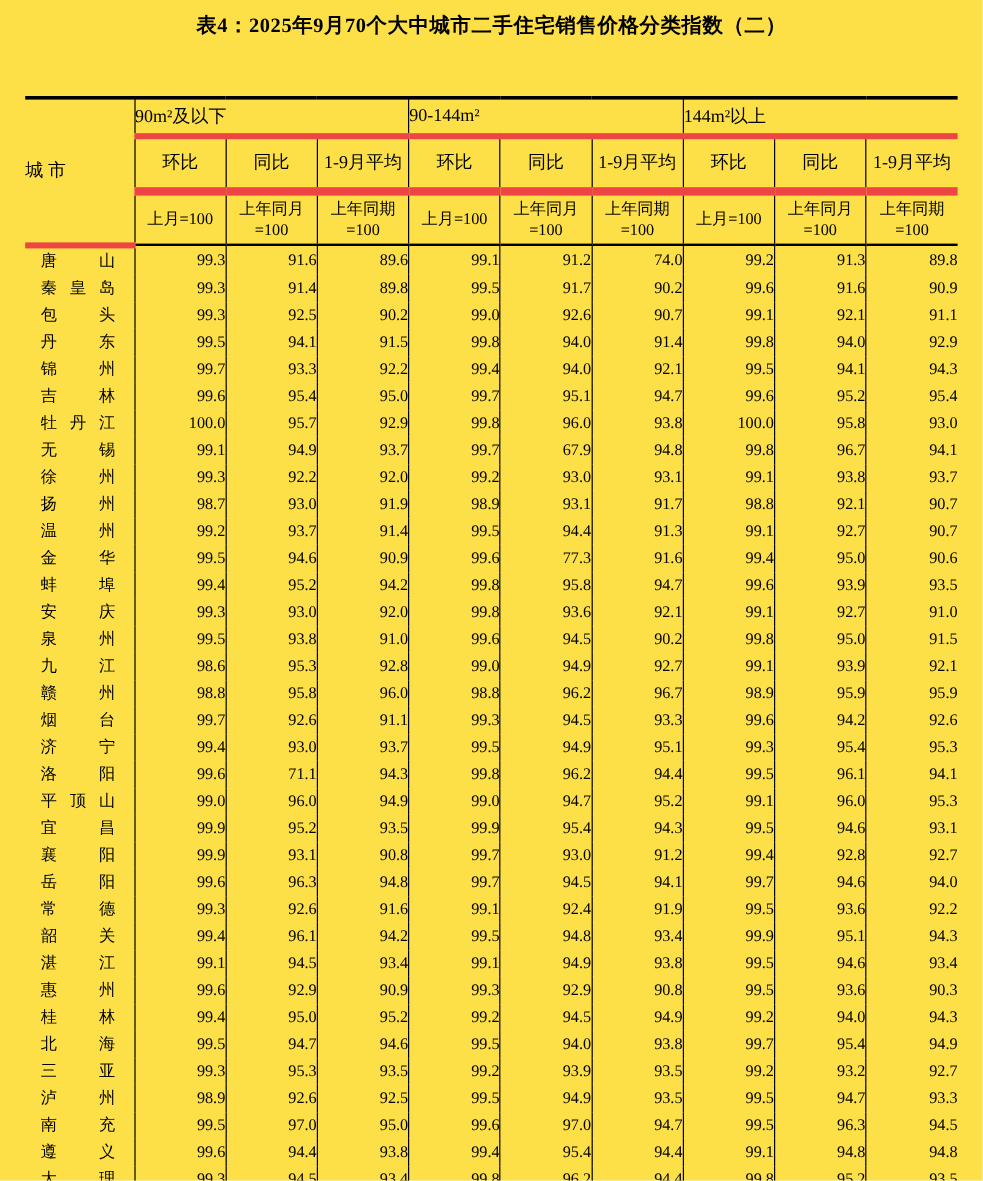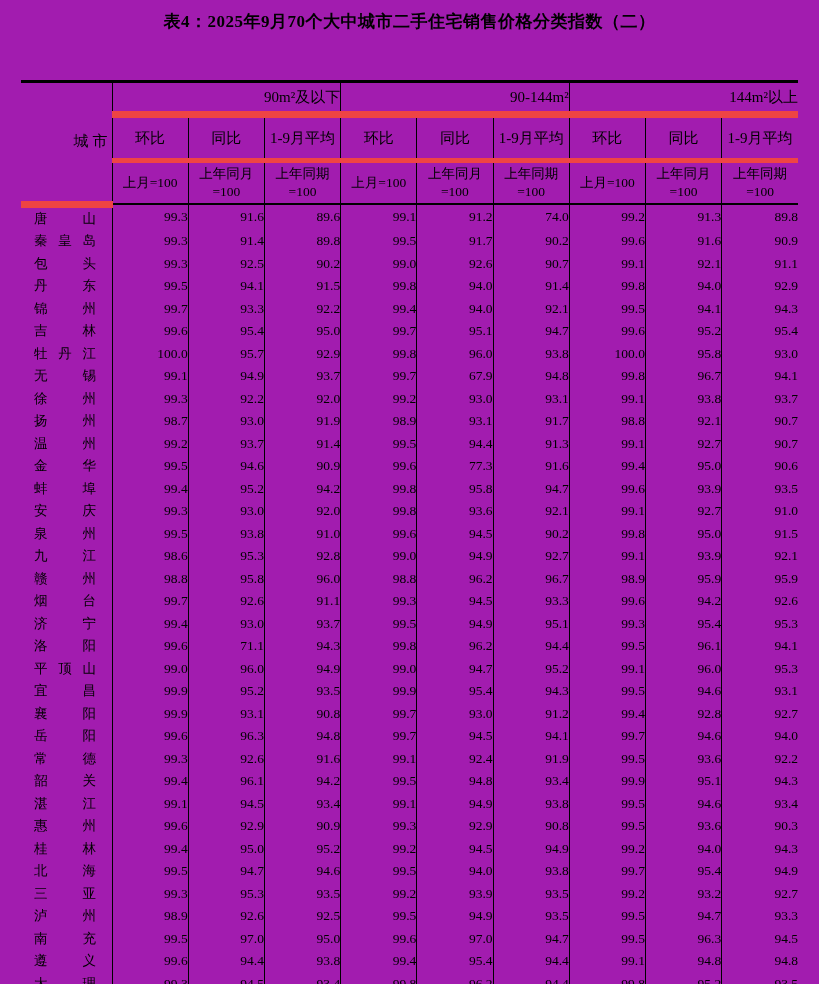--- a/index.html
+++ b/index.html
@@ -6,21 +6,21 @@
     margin: 0;
     padding: 0;
     background: #ffffff;
     color: #000000;
     font-family: "Liberation Serif", "DejaVu Serif", serif;
   }
   .page {
     position: relative;
     width: 819px;
     height: 984px;
-    background: #a21caf;
+    background: #fde047;
     overflow: hidden;
   }
   .title {
     position: absolute;
     top: 10px;
     left: 0;
     width: 100%;
     text-align: center;
     font-size: 17px;
     font-weight: bold;
@@ -46,22 +46,22 @@
     padding: 0;
     font-weight: normal;
     vertical-align: middle;
   }
   
   table.grid tr > th:first-child.city-th,
   table.grid tbody tr > td:first-child {
     border-left: none;
   }
   
-  tr.group-row th { border-bottom: 7px solid #ef4444; height: 28px; font-size: 15px; text-align: right; margin-top: 38px; }
-  tr.sub-row th   { border-bottom: 5px solid #ef4444; height: 40px; font-size: 15px; text-align: center; line-height: 1.25; padding: 0 4px; }
+  tr.group-row th { border-bottom: 5px solid #ef4444; height: 28px; font-size: 15px; text-align: left; margin-top: 38px; }
+  tr.sub-row th   { border-bottom: 7px solid #ef4444; height: 40px; font-size: 15px; text-align: center; line-height: 1.25; padding: 0 4px; }
   tr.base-row th  { border-bottom: 2px solid #000; height: 40px; font-size: 13.5px; text-align: center; line-height: 1.3; padding: 0 2px; }
   th.city-th {
     border-bottom: 2px solid #000;
     font-size: 15px;
     text-align: center;
     letter-spacing: 4px;
   }
   
   table.grid tbody td {
     height: 22.5px;

